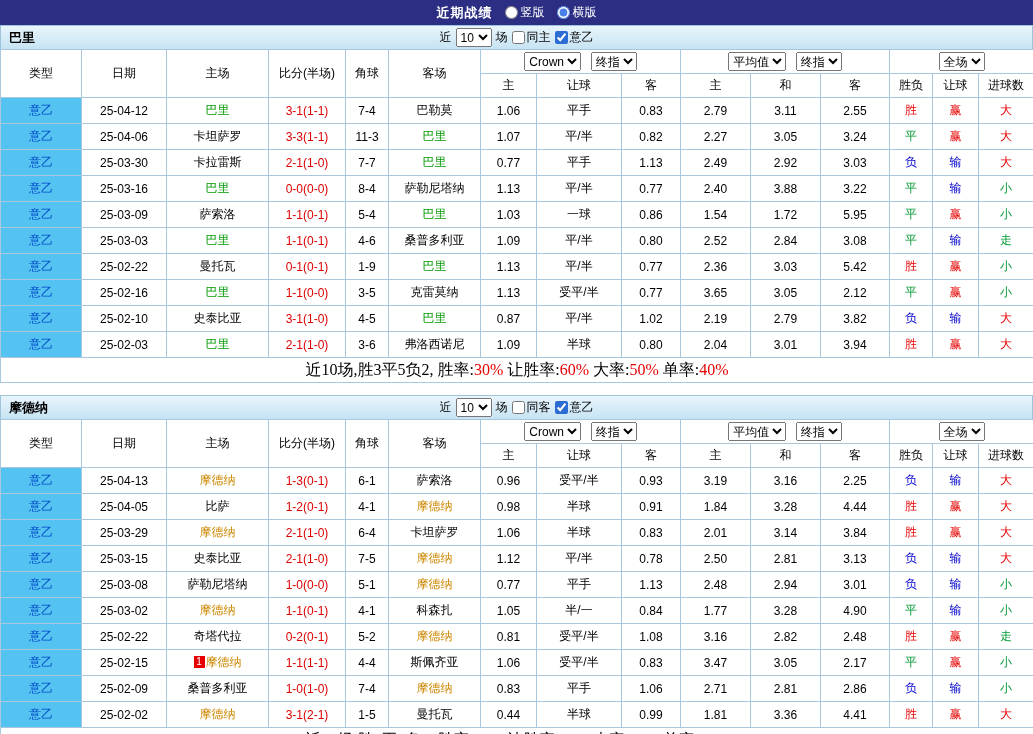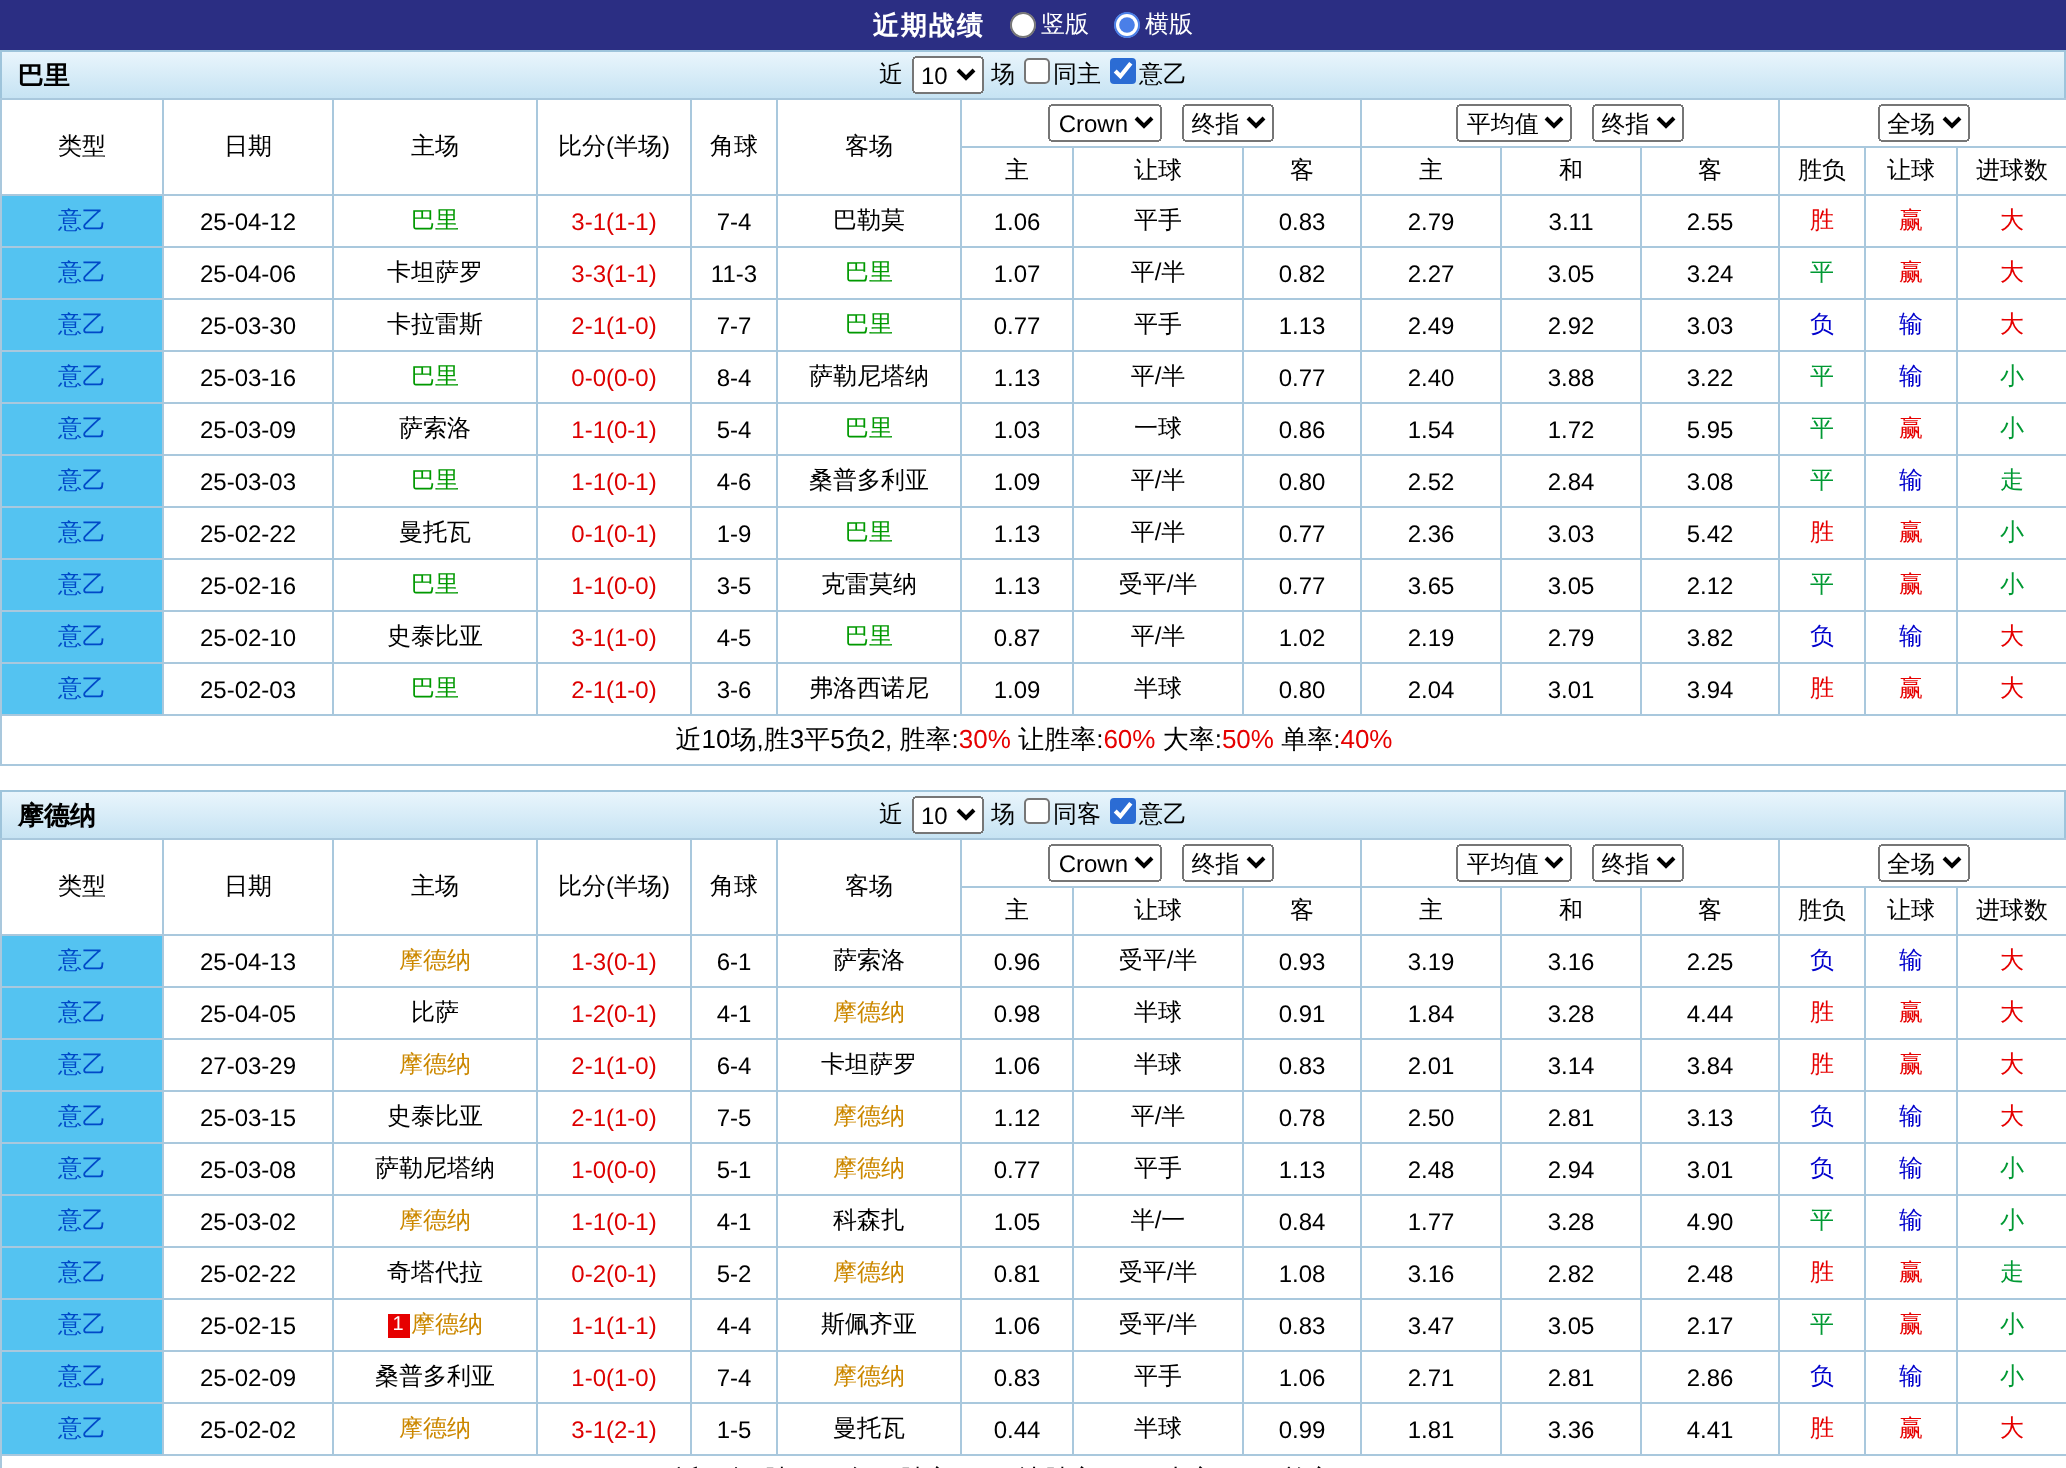--- a/index.html
+++ b/index.html
@@ -6,30 +6,30 @@
   body{width:1033px;font-family:"Liberation Sans","DejaVu Sans",sans-serif;background:#fff;color:#000;}
   .topbar{height:25px;background:#2b2e83;color:#fff;display:flex;align-items:center;justify-content:center;gap:12px;font-size:13px;}
   .topbar .title{font-weight:bold;letter-spacing:1px;}
   .topbar label{display:flex;align-items:center;gap:3px;font-size:12px;cursor:pointer;}
   .topbar input{margin:0;accent-color:#4a7fe8;}
   .section + .section{margin-top:12px;}
   .section-header{height:23px;background:linear-gradient(#e9f5fc,#c6e3f3);border:1px solid #9ec4db;border-bottom:0;display:flex;align-items:center;padding:0 8px;position:relative;font-size:13px;}
   .team-title{font-weight:bold;}
   .controls{position:absolute;left:50%;transform:translateX(-50%);display:flex;align-items:center;gap:4px;font-size:12px;font-weight:normal;}
   .controls select{height:19px;font-size:12px;}
-  .controls label{display:flex;align-items:flex-start;gap:2px;cursor:pointer;}
+  .controls label{display:flex;align-items:center;gap:2px;cursor:pointer;}
   .controls input[type=checkbox]{width:13px;height:13px;margin:0;accent-color:#2b6cd4;}
   table{border-collapse:collapse;table-layout:fixed;width:1033px;font-size:12px;}
   th,td{border:1px solid #a9c8dd;text-align:center;padding:0 1px;overflow:hidden;white-space:nowrap;}
   thead th{height:23px;font-weight:normal;background:#fff;}
   thead select{font-size:12px;height:19px;margin:0 3px;}
   tbody td{height:25px;}
   .td-type{background:#54c3f1;color:#0049c8;}
   .td-score{color:#dd0000;}
-  tfoot td{height:24px;font-size:13px;}
+  tfoot td{height:24px;font-size:16px;font-family:Liberation Serif, serif;}
   .badge{display:inline-block;background:#e60000;color:#fff;font-size:10px;line-height:12px;width:11px;height:12px;vertical-align:1px;margin-right:1px;}
 </style>
 </head>
 <body>
 
 <div class="topbar">
   <span class="title">近期战绩</span>
   <label>
     <input type="radio" name="layout" style="">
     <span>竖版</span>
@@ -384,21 +384,21 @@
           <td class="td-odds">0.91</td>
           <td class="td-odds">1.84</td>
           <td class="td-odds">3.28</td>
           <td class="td-odds">4.44</td>
           <td class="td-res" style="color: rgb(230, 0, 0);">胜</td>
           <td class="td-res" style="color: rgb(230, 0, 0);">赢</td>
           <td class="td-res" style="color: rgb(230, 0, 0);">大</td>
         </tr>
         <tr>
           <td class="td-type">意乙</td>
-          <td class="td-date">27-03-29</td>
+          <td class="td-date">25-03-29</td>
           <td class="td-team"><span style="color: rgb(204, 136, 0);">摩德纳</span></td>
           <td class="td-score">2-1(1-0)</td>
           <td class="td-corner">6-4</td>
           <td class="td-team"><span>卡坦萨罗</span></td>
           <td class="td-odds">1.06</td>
           <td class="td-odds">半球</td>
           <td class="td-odds">0.83</td>
           <td class="td-odds">2.01</td>
           <td class="td-odds">3.14</td>
           <td class="td-odds">3.84</td>

